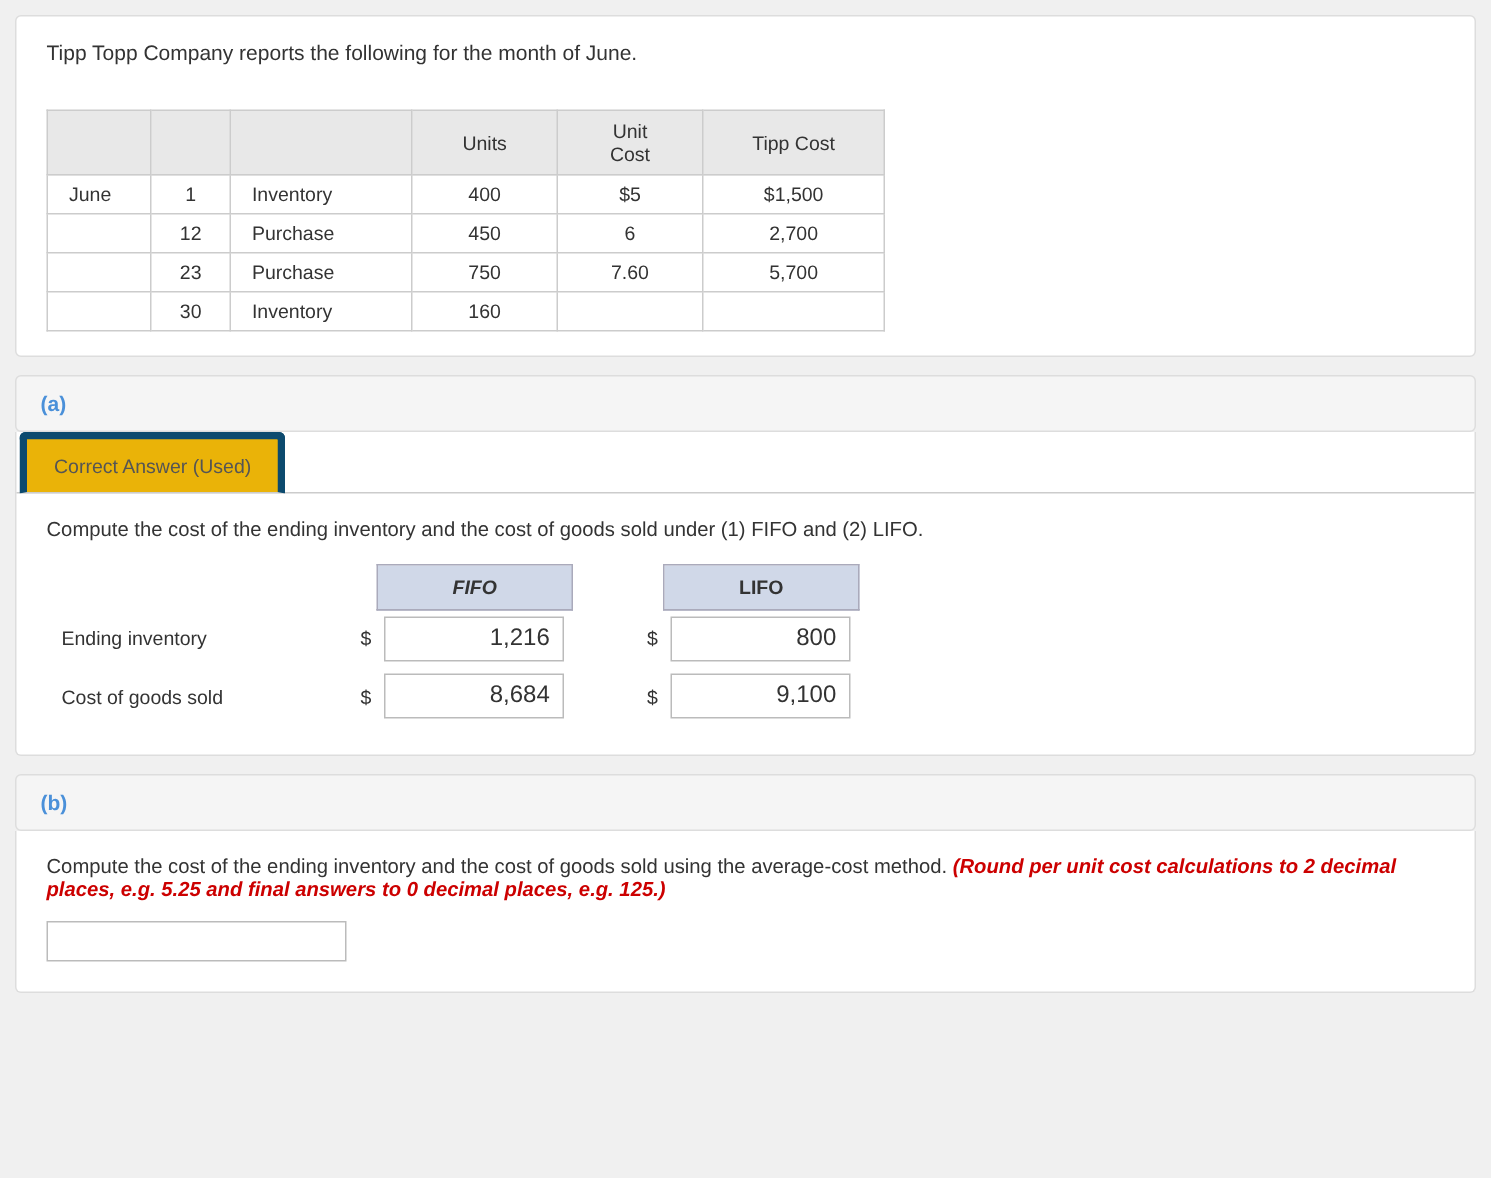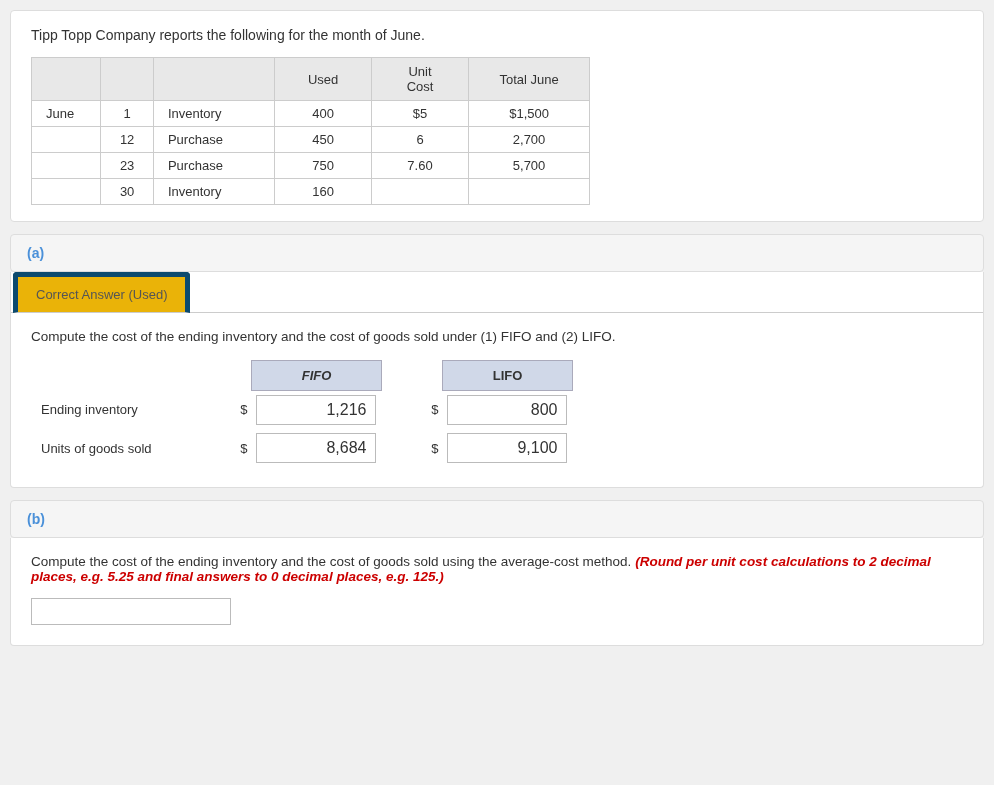--- a/index.html
+++ b/index.html
@@ -19,21 +19,21 @@
     
     .card {
       background: #fff;
       border: 1px solid #ddd;
       border-radius: 4px;
       padding: 16px 20px;
       margin-bottom: 12px;
     }
 
     .card-intro {
-      margin-bottom: 14px;
+      margin-bottom: 30px;
       font-size: 14px;
     }
 
     
     .data-table {
       border-collapse: collapse;
       width: 60%;
       min-width: 380px;
     }
     .data-table th {
@@ -211,23 +211,23 @@
 <div class="page-container">
 
   <div class="card">
     <p class="card-intro">Tipp Topp Company reports the following for the month of June.</p>
     <table class="data-table">
       <thead>
         <tr>
           <th class="col-month"></th>
           <th class="col-day"></th>
           <th class="col-type"></th>
-          <th class="col-units">Used</th>
+          <th class="col-units">Units</th>
           <th class="col-unit-cost">Unit<br>Cost</th>
-          <th class="col-total">Total June</th>
+          <th class="col-total">Tipp Cost</th>
         </tr>
       </thead>
       <tbody id="data-table-body">
       <tr>
       <td class="col-month">June</td>
       <td class="col-day center">1</td>
       <td class="col-type">Inventory</td>
       <td class="col-units center">400</td>
       <td class="col-unit-cost center">$5</td>
       <td class="col-total center">$1,500</td>
@@ -286,21 +286,21 @@
       <td class="dollar-sign">$</td>
       <td class="input-cell">
         <input type="text" class="input-field" value="1,216" style="">
       </td>
       <td class="dollar-sign">$</td>
       <td class="input-cell">
         <input type="text" class="input-field" value="800" style="">
       </td>
     </tr>
               <tr>
-      <td class="label-cell">Units of goods sold</td>
+      <td class="label-cell">Cost of goods sold</td>
       <td class="dollar-sign">$</td>
       <td class="input-cell">
         <input type="text" class="input-field" value="8,684" style="">
       </td>
       <td class="dollar-sign">$</td>
       <td class="input-cell">
         <input type="text" class="input-field" value="9,100" style="">
       </td>
     </tr>
             </tbody>

